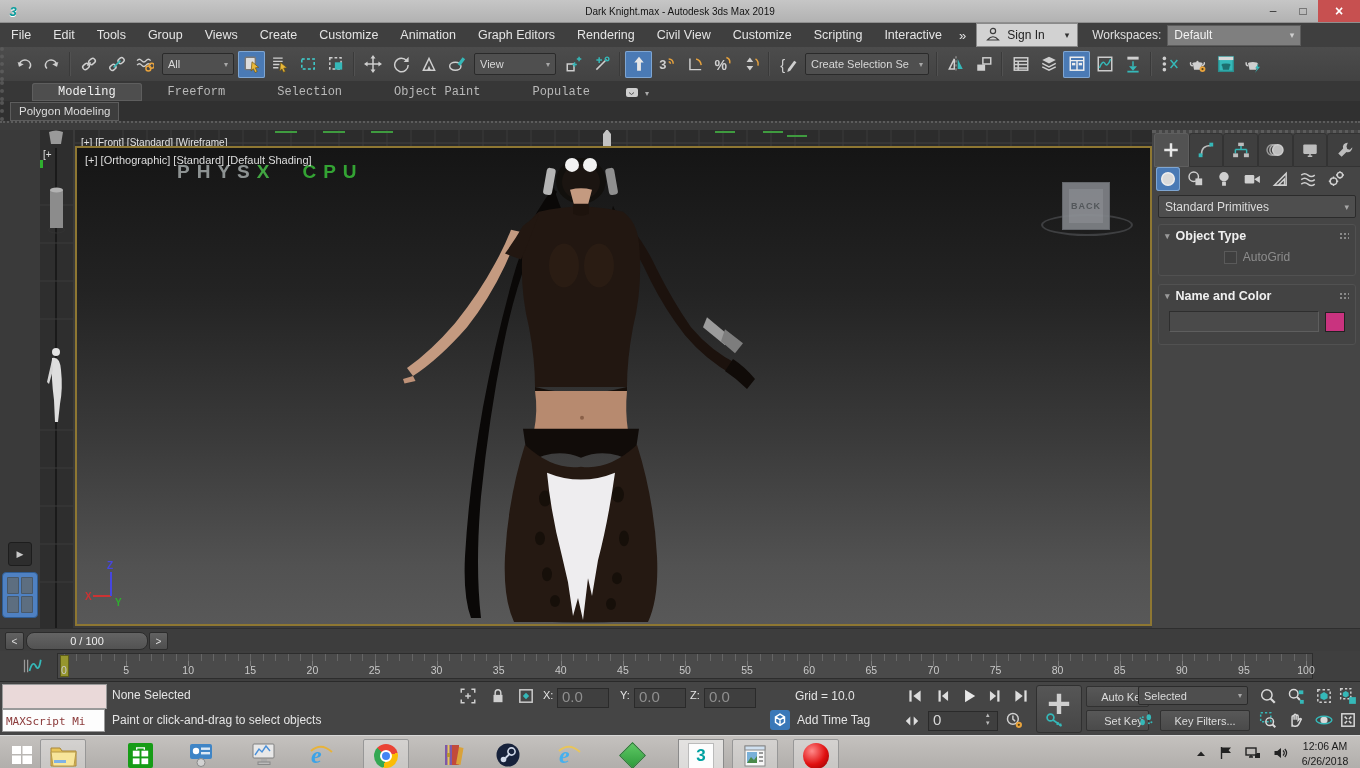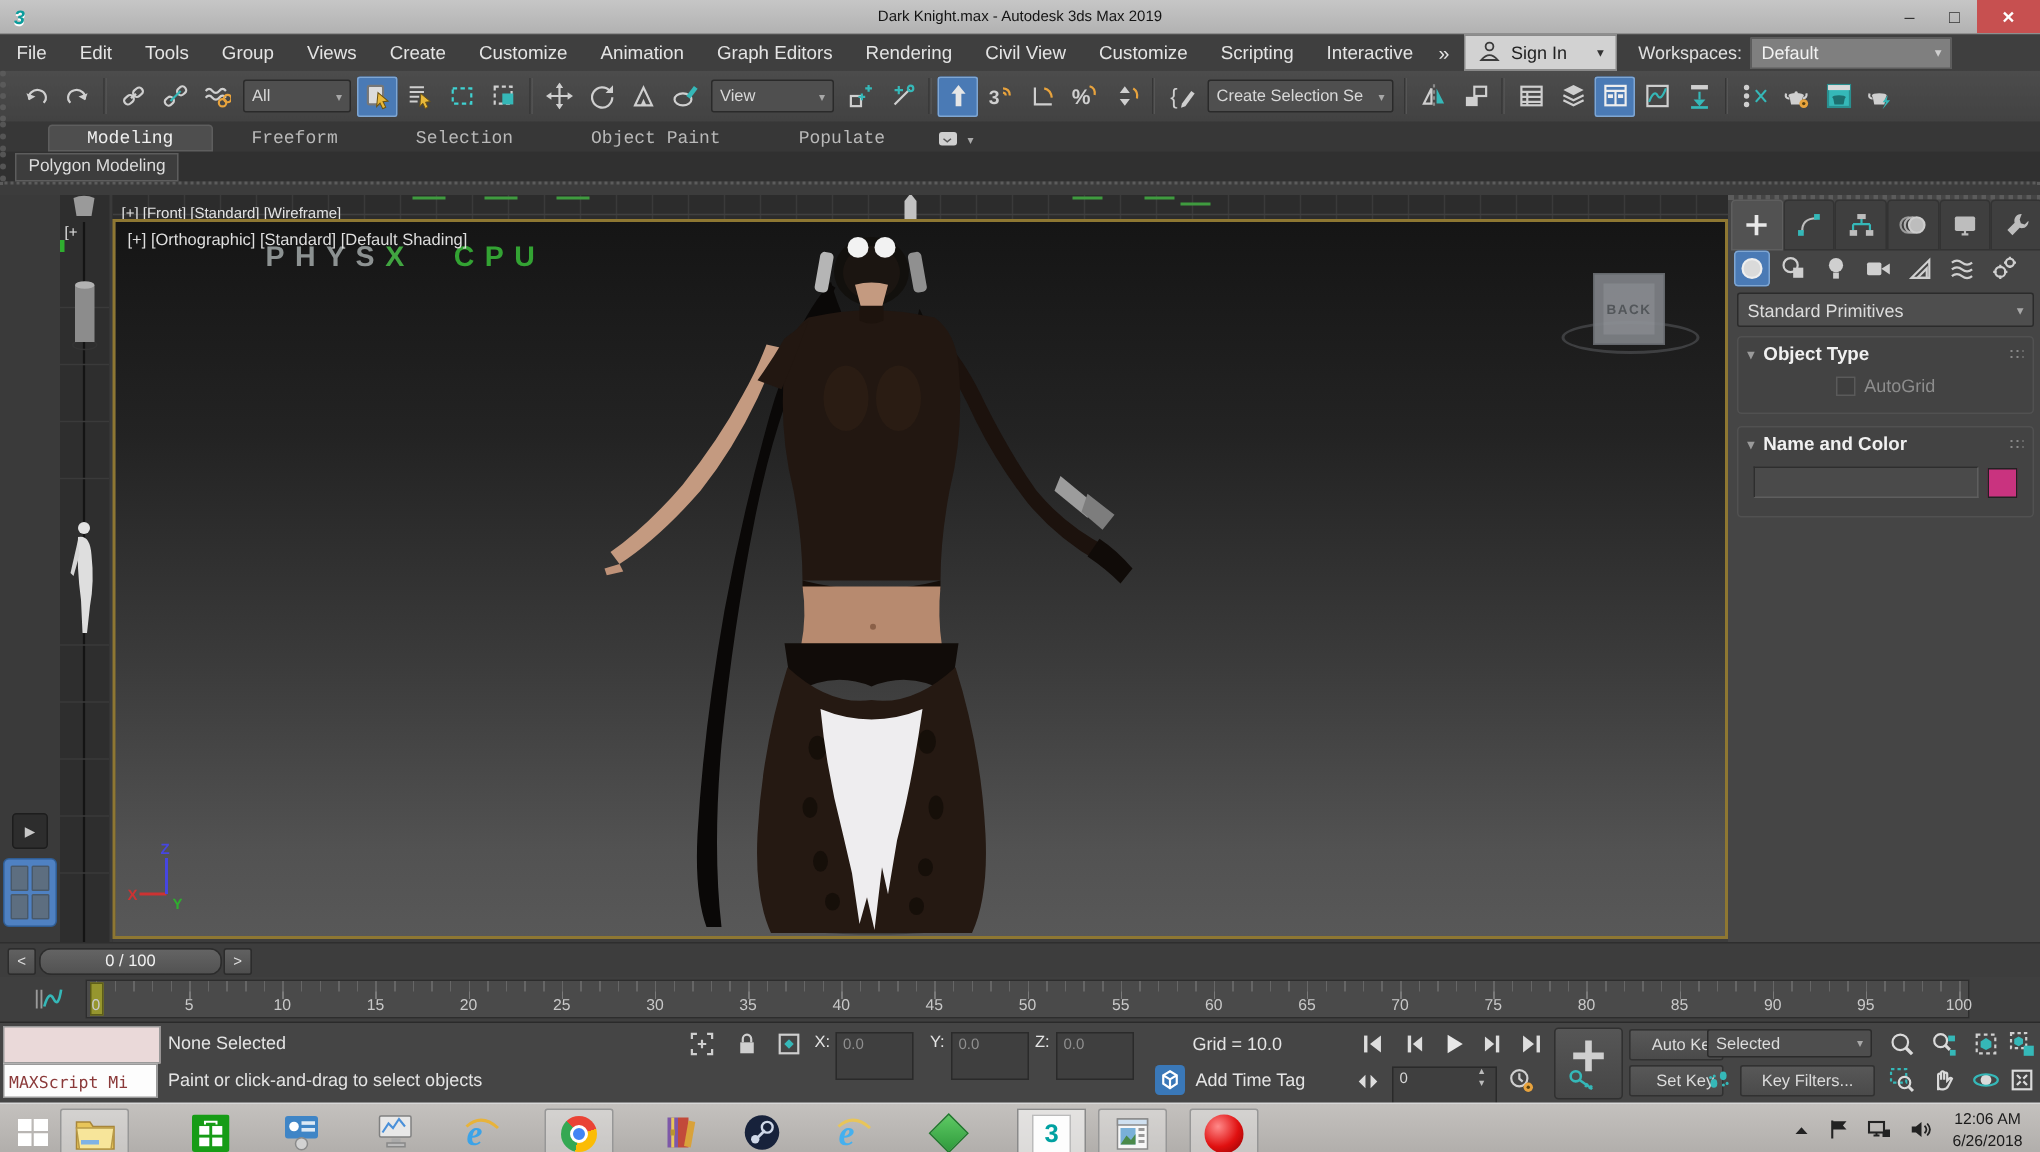--- a/index.html
+++ b/index.html
@@ -86,21 +86,21 @@
   .ruler{position:absolute;left:57px;top:2px;width:1256px;height:26px;background:#4a4a4a;border:1px solid #2d2d2d;box-sizing:border-box;
      background-image:repeating-linear-gradient(90deg,#666 0 1px,transparent 1px 12.42px),repeating-linear-gradient(90deg,#7a7a7a 0 1px,transparent 1px 62.1px);
      background-size:1244px 7px,1244px 12px;background-position:6px 0,6px 0;background-repeat:no-repeat;}
   .rlab{position:absolute;top:10px;transform:translateX(-50%);color:#c9c9c9;font-size="10px";font-size:10.5px;}
   .marker{position:absolute;left:2px;top:1px;width:9px;height:22px;background:#96962e;border:1px solid #5e5e18;box-sizing:border-box;}
   
   .statusbar{height:53px;background:#454545;position:relative;border-top:1px solid #2a2a2a;color:#e4e4e4;font-size:12px;}
   .listener-pink{position:absolute;left:2px;top:2px;width:103px;height:23px;background:#ead9d9;border:1px solid #9a9a9a;}
   .listener-white{position:absolute;left:2px;top:27px;width:103px;height:23px;background:#fdfdfd;border:1px solid #9a9a9a;color:#8b3a3a;font-family:"DejaVu Sans Mono",monospace;font-size:11px;line-height:23px;padding-left:3px;box-sizing:border-box;overflow:hidden;white-space:nowrap;}
   .st{position:absolute;white-space:nowrap;}
-  .sfield{position:absolute;height:32px;background:#3f3f3f;border:1px solid #2a2a2a;color:#8f8f8f;font-size:10px;line-height:16px;padding-left:4px;box-sizing:border-box;}
+  .sfield{position:absolute;height:20px;background:#3f3f3f;border:1px solid #2a2a2a;color:#8f8f8f;font-size:15px;line-height:16px;padding-left:4px;box-sizing:border-box;}
   .sico{position:absolute;width:20px;height:20px;display:flex;align-items:center;justify-content:center;}
   .isolate{background:#3a78b8;border-radius:3px;}
   .pbtn{position:absolute;width:24px;height:22px;display:flex;align-items:center;justify-content:center;}
   .bigkey{position:absolute;left:1036px;top:3px;width:44px;height:46px;background:linear-gradient(#565656,#464646);border:1px solid #303030;border-radius:3px;display:flex;align-items:center;justify-content:center;}
   .akbtn{position:absolute;width:49px;height:19px;background:linear-gradient(#585858,#4a4a4a);border:1px solid #313131;border-radius:2px;color:#dcdcdc;font-size:11px;display:flex;align-items:center;justify-content:center;padding-left:12px;}
   .seldd{position:absolute;left:1138px;top:4px;width:110px;height:19px;background:#4e4e4e;border:1px solid #2b2b2b;border-radius:2px;color:#dcdcdc;font-size:11px;display:flex;align-items:center;padding:0 5px;box-sizing:border-box;}
   .seldd .car{margin-left:auto;color:#a8a8a8;font-size:8px;}
   .kfbtn{position:absolute;left:1160px;top:28px;width:88px;height:19px;background:linear-gradient(#585858,#4a4a4a);border:1px solid #313131;border-radius:2px;color:#dcdcdc;font-size:11px;display:flex;align-items:center;justify-content:center;}
   
   .taskbar{height:38px;background:linear-gradient(#c4c1be,#aeaba8);position:relative;border-top:1px solid #d8d8d8;}

